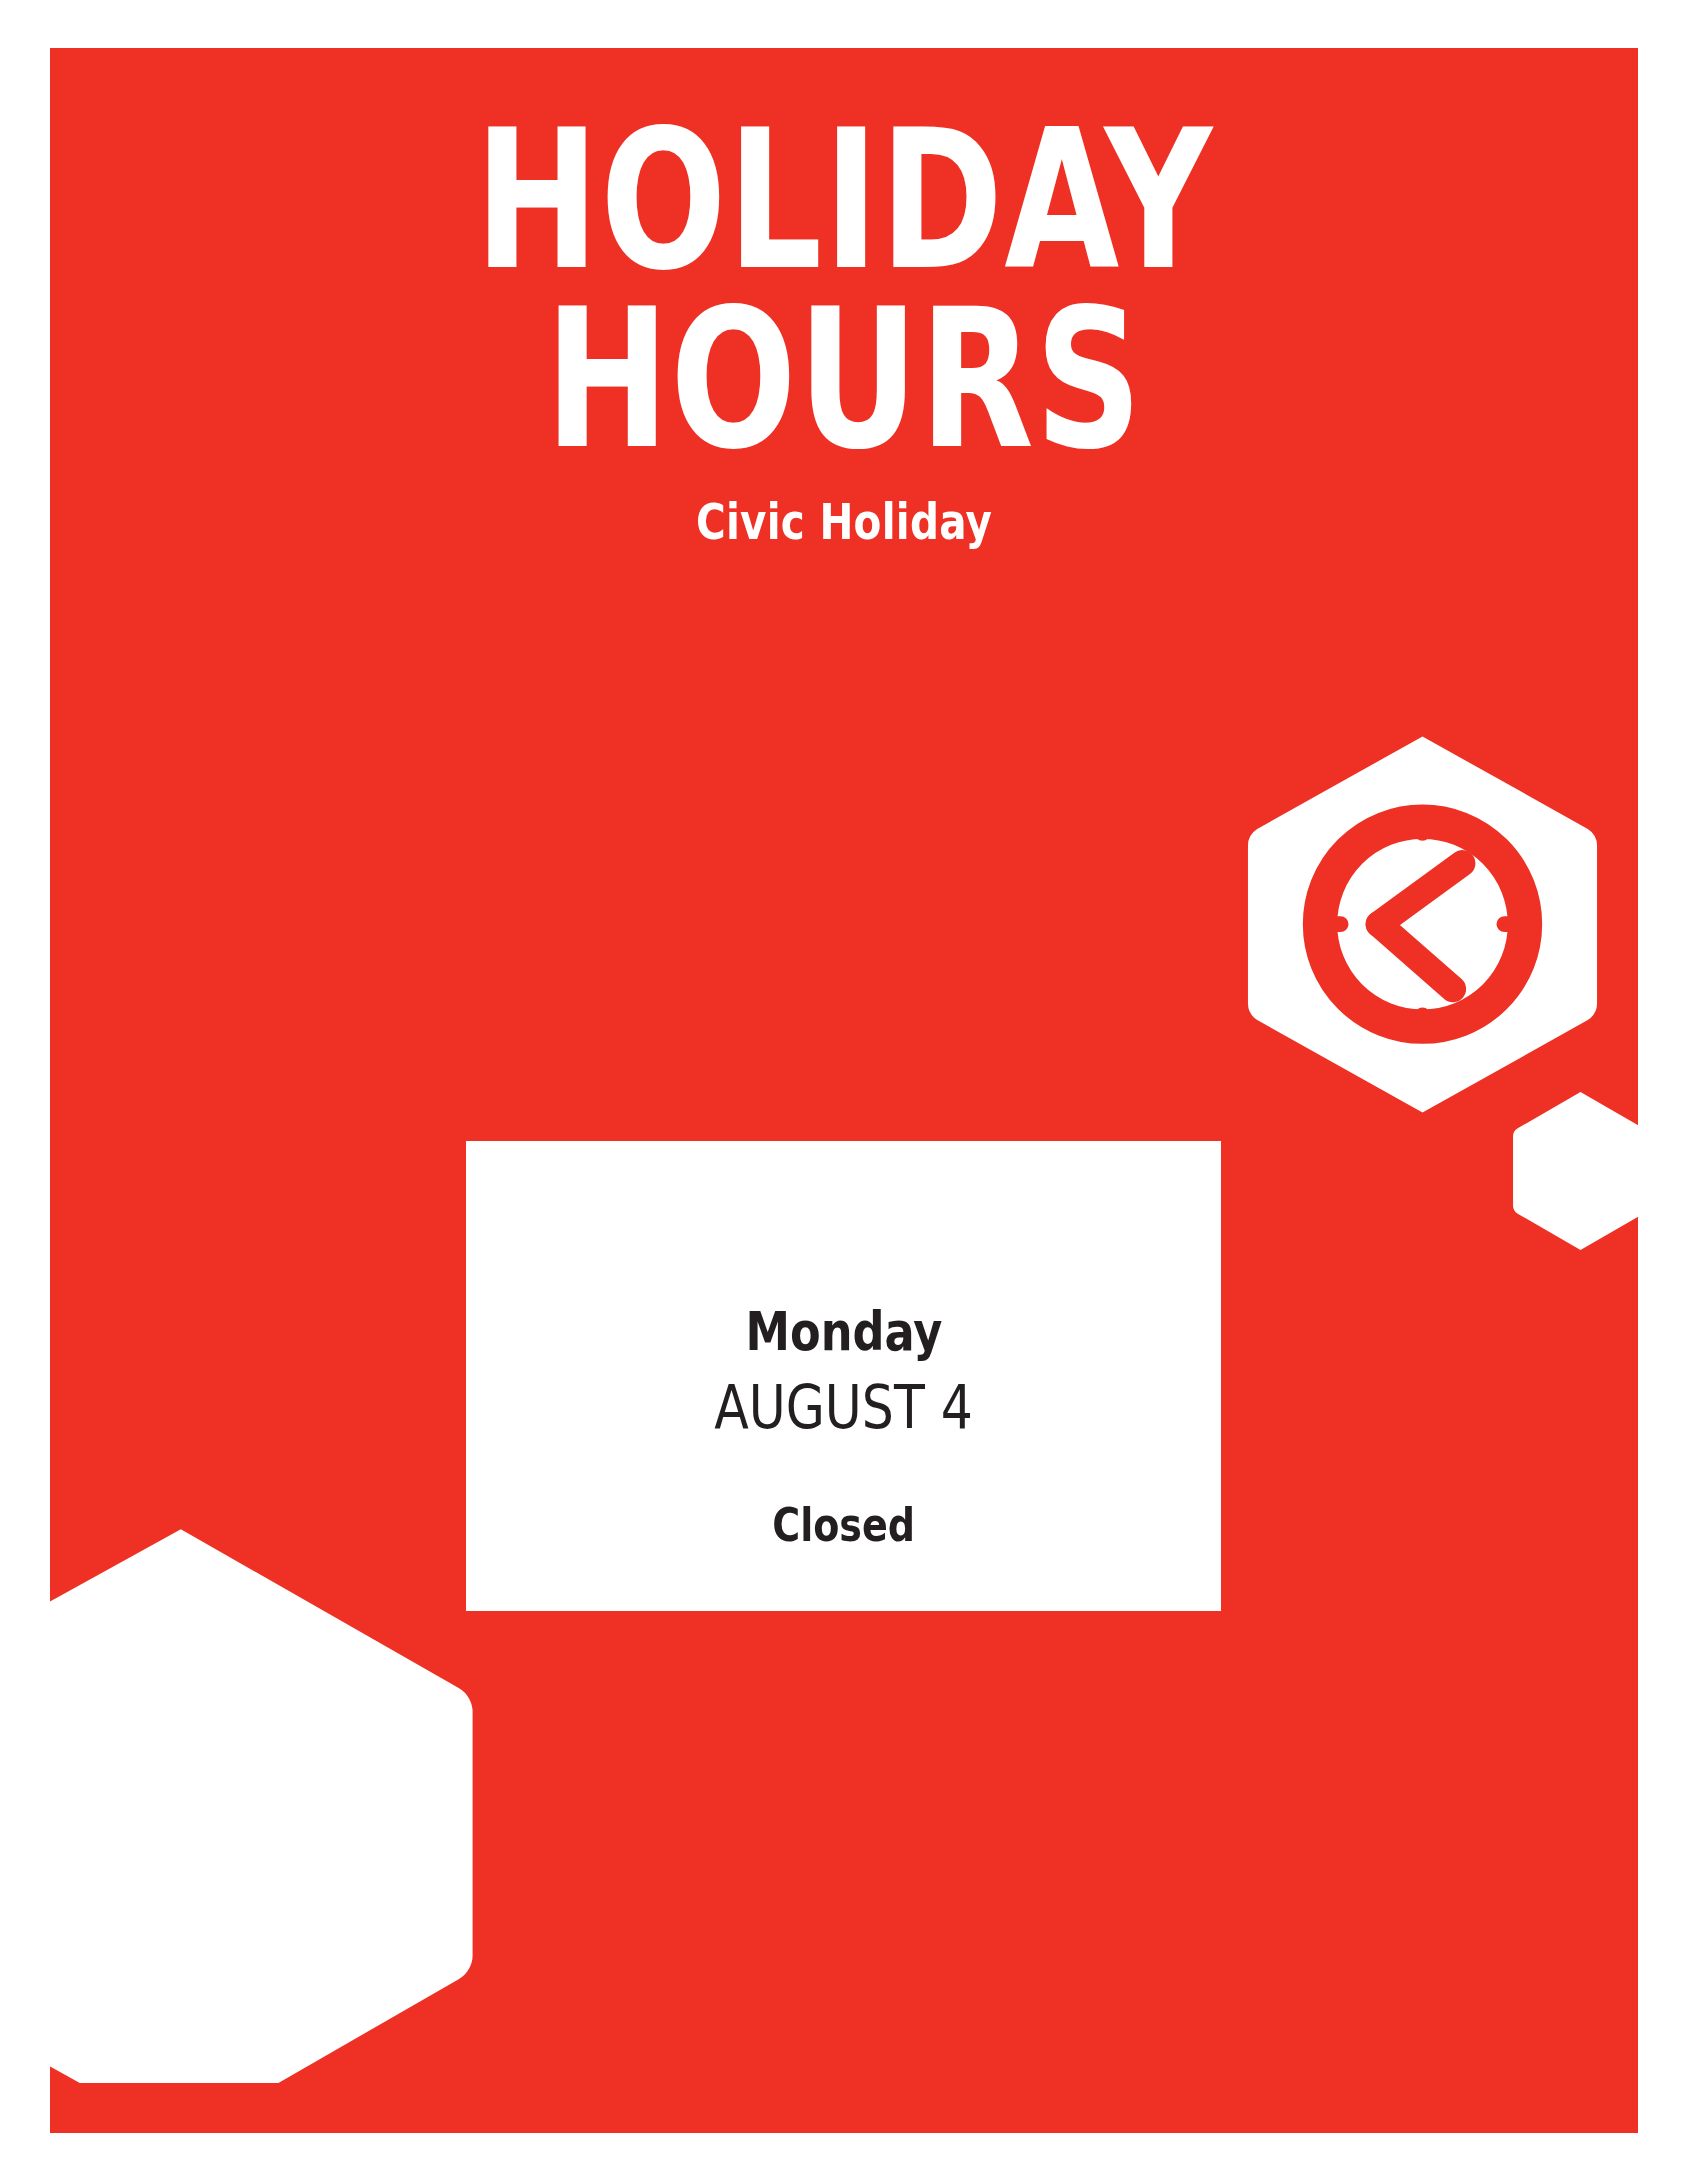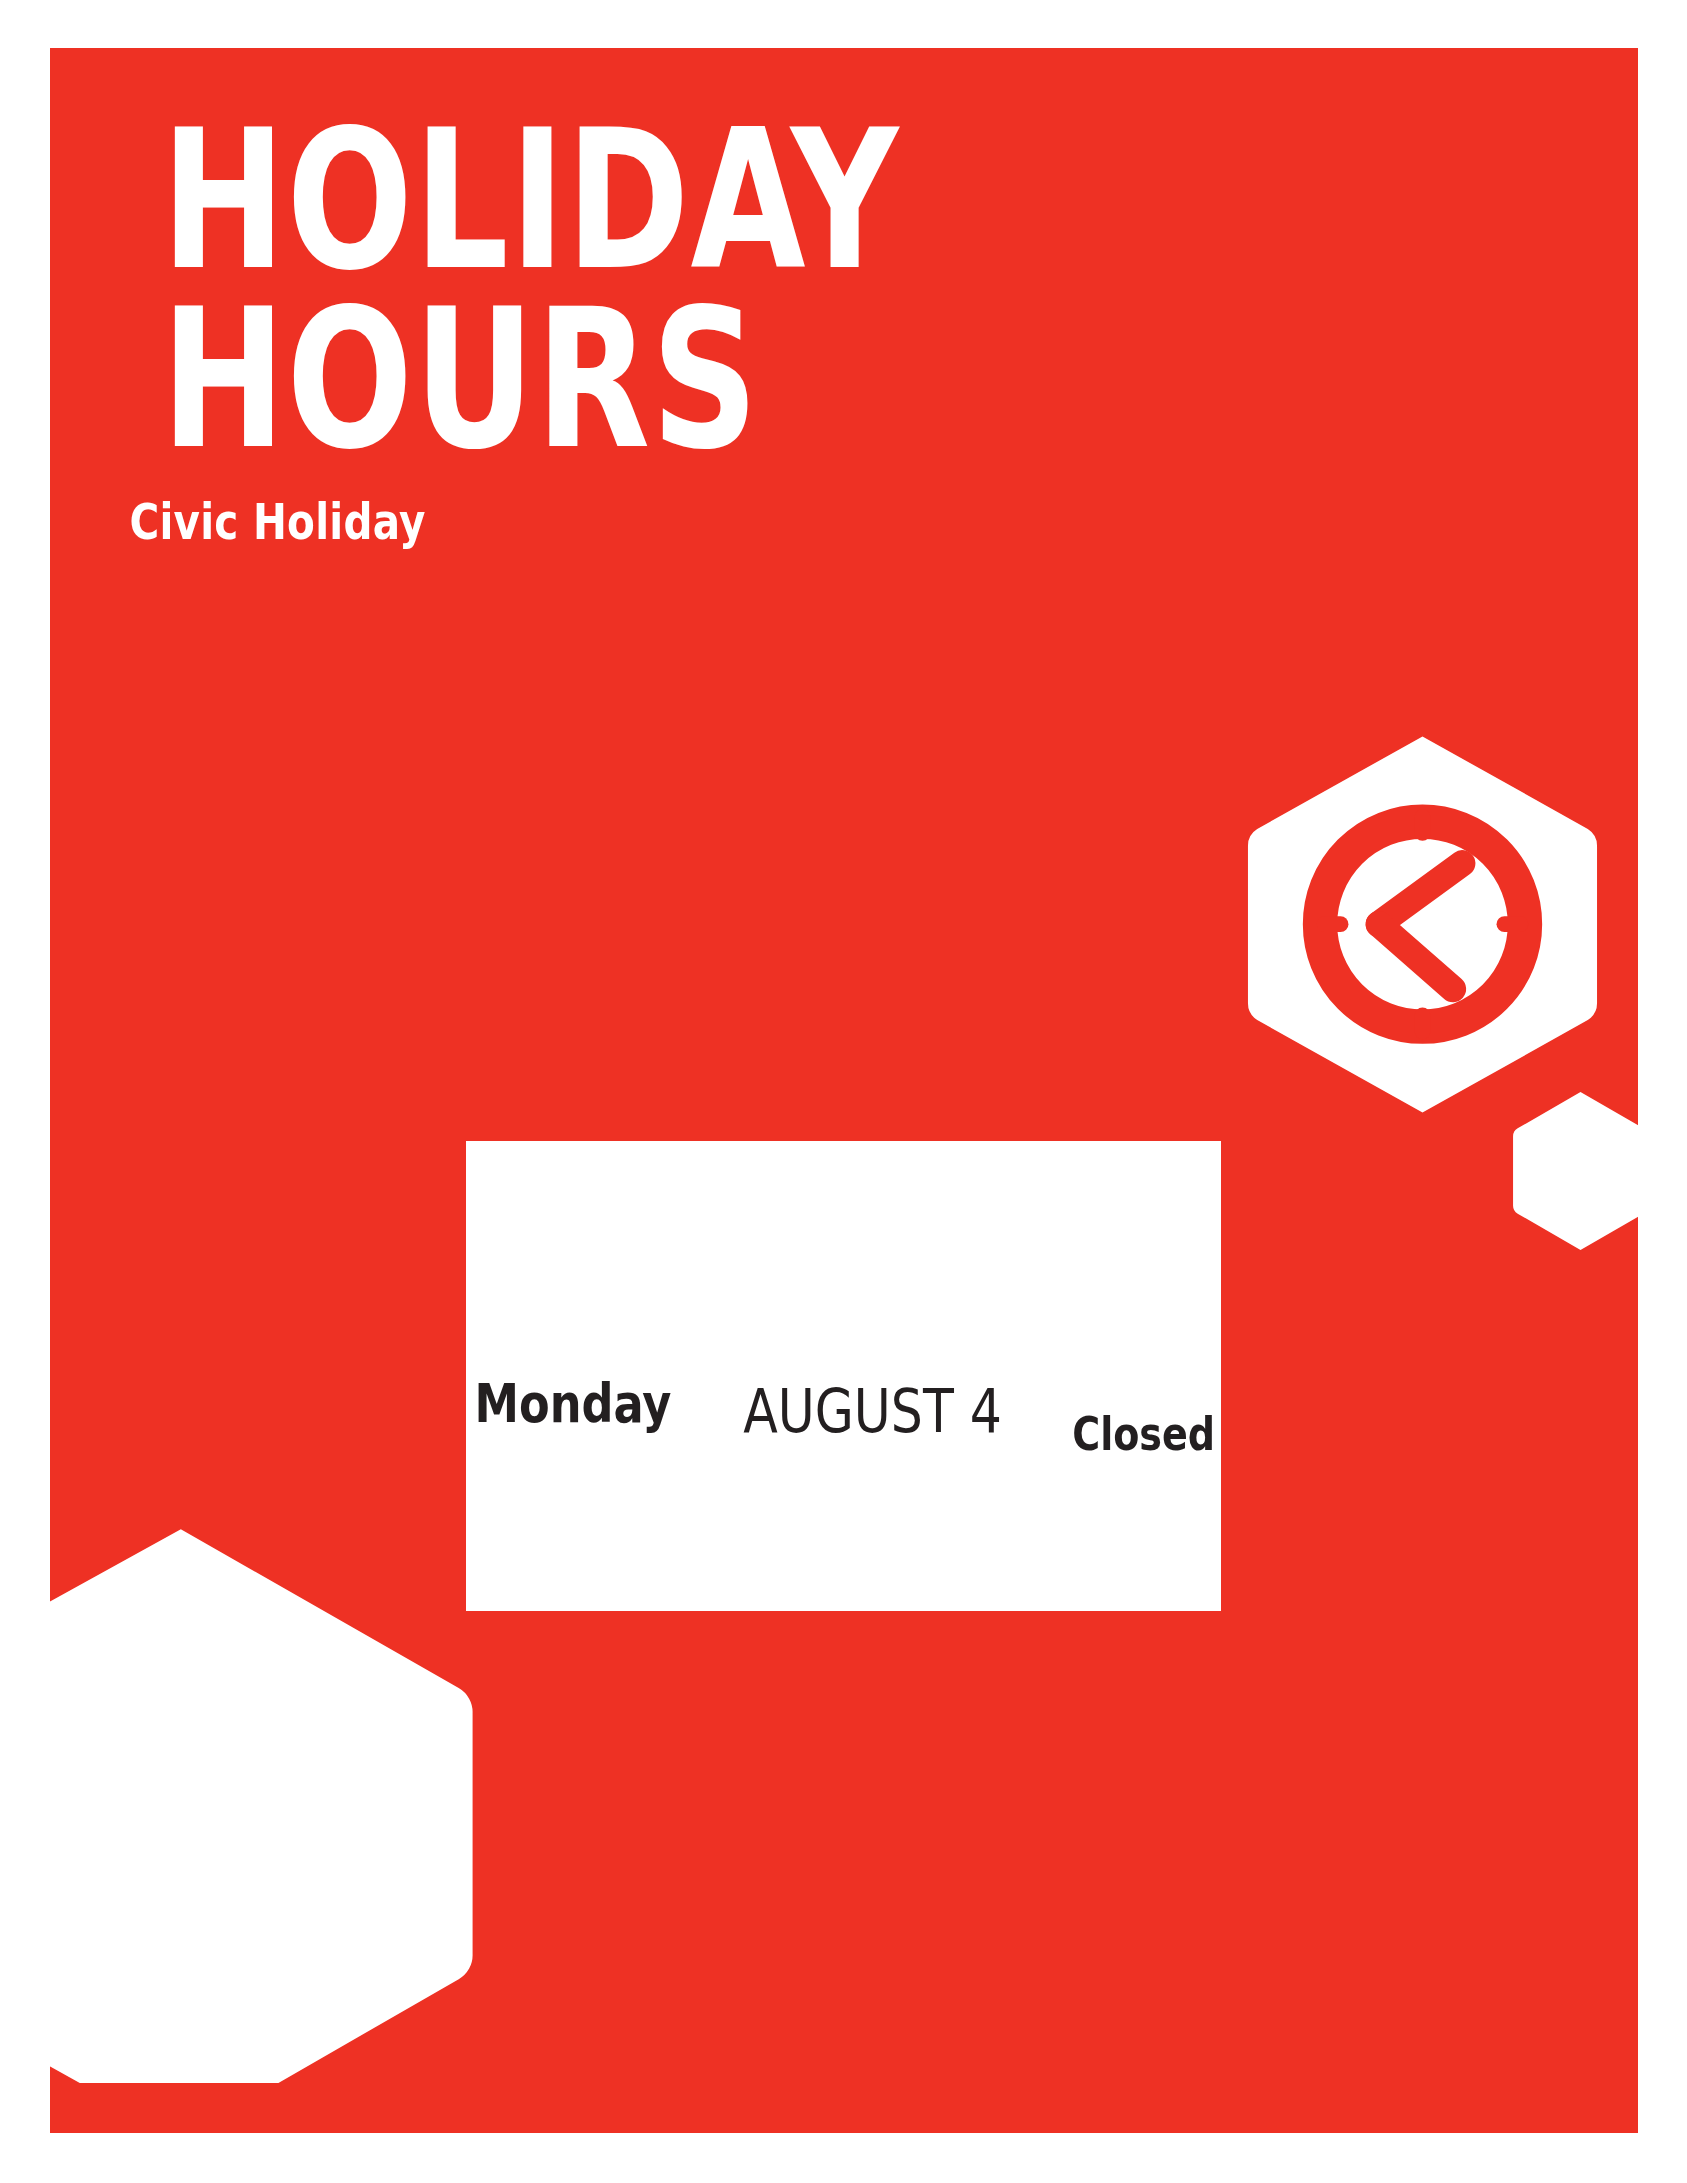--- a/index.html
+++ b/index.html
@@ -31,20 +31,21 @@
     height: 2085px;
     background: #EE3124;
   }
 
   
   .headline-block {
     position: absolute;
     left: 50px;
     top: 112px;
     width: 1588px;
+    text-align: center;
     pointer-events: none;
   }
   .headline-line {
     display: block;
     color: #ffffff;
     font-family: "DejaVu Sans Condensed", "Liberation Sans Narrow", "Liberation Sans", sans-serif;
     font-weight: 700;
     font-size: 192px;
     line-height: 0.93;
     letter-spacing: 1.3px;
@@ -99,25 +100,25 @@
 
   
   .info-card {
     position: absolute;
     left: 466px;
     top: 1141px;
     width: 755px;
     height: 470px;
     background: #ffffff;
     display: flex;
-    flex-direction: row;
+    flex-direction: column;
     align-items: center;
-    justify-content: space-between;
+    justify-content: center;
     box-sizing: border-box;
-    padding-top: 56px;
+    padding-top: 101px;
   }
   .card-day {
     color: #231F20;
     font-family: "DejaVu Sans Condensed", "Liberation Sans Narrow", "Liberation Sans", sans-serif;
     font-weight: 700;
     font-size: 54px;
     line-height: 1.05;
     letter-spacing: 0px;
     transform: scaleX(0.92);
     white-space: nowrap;

